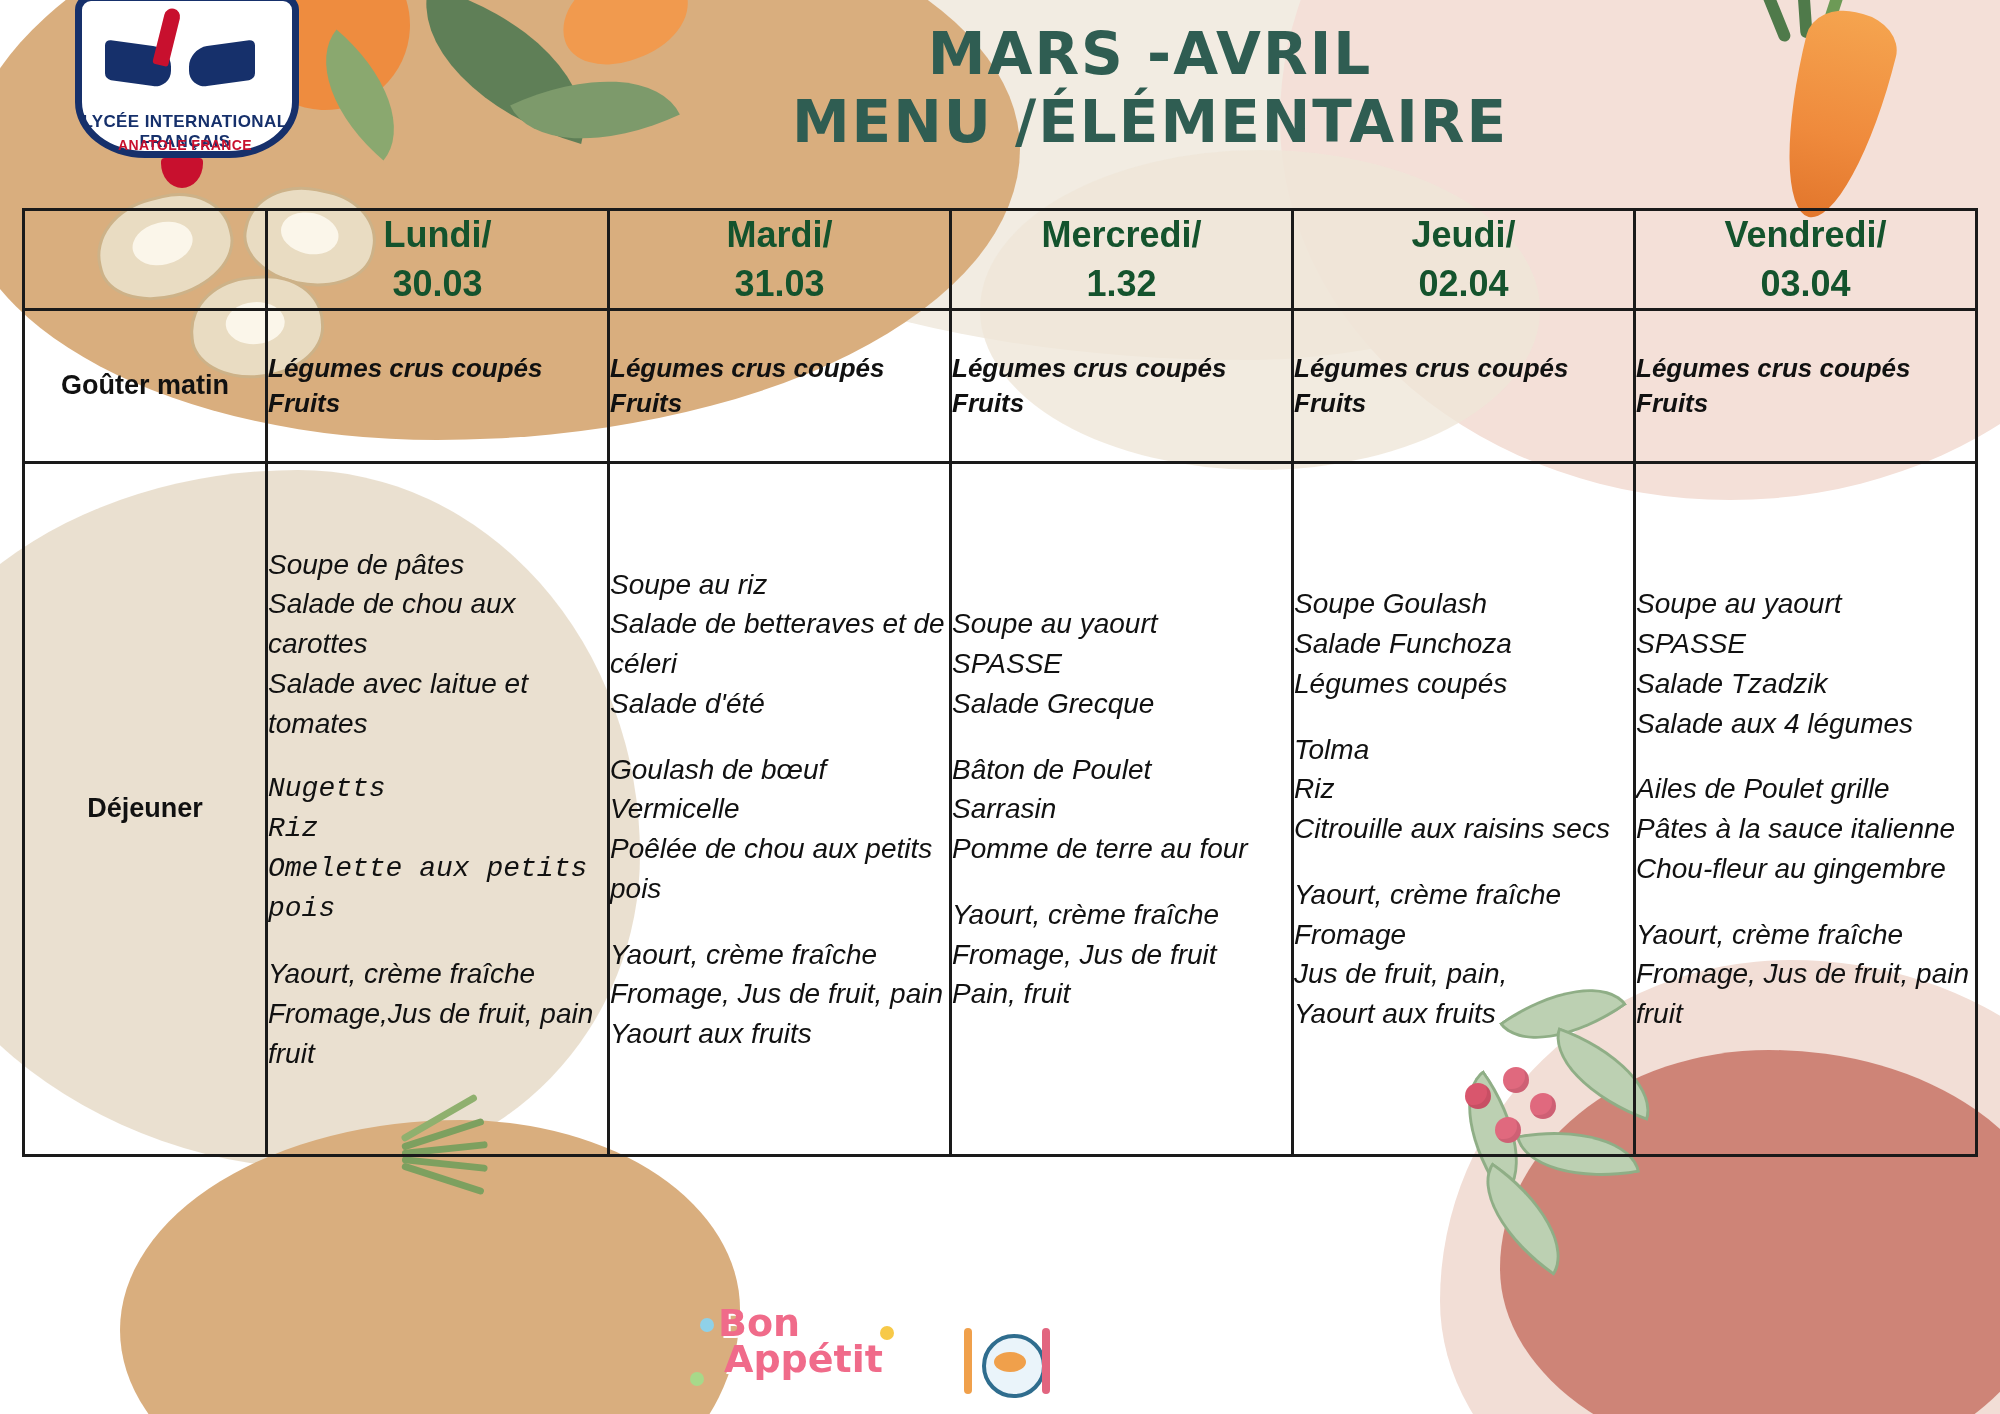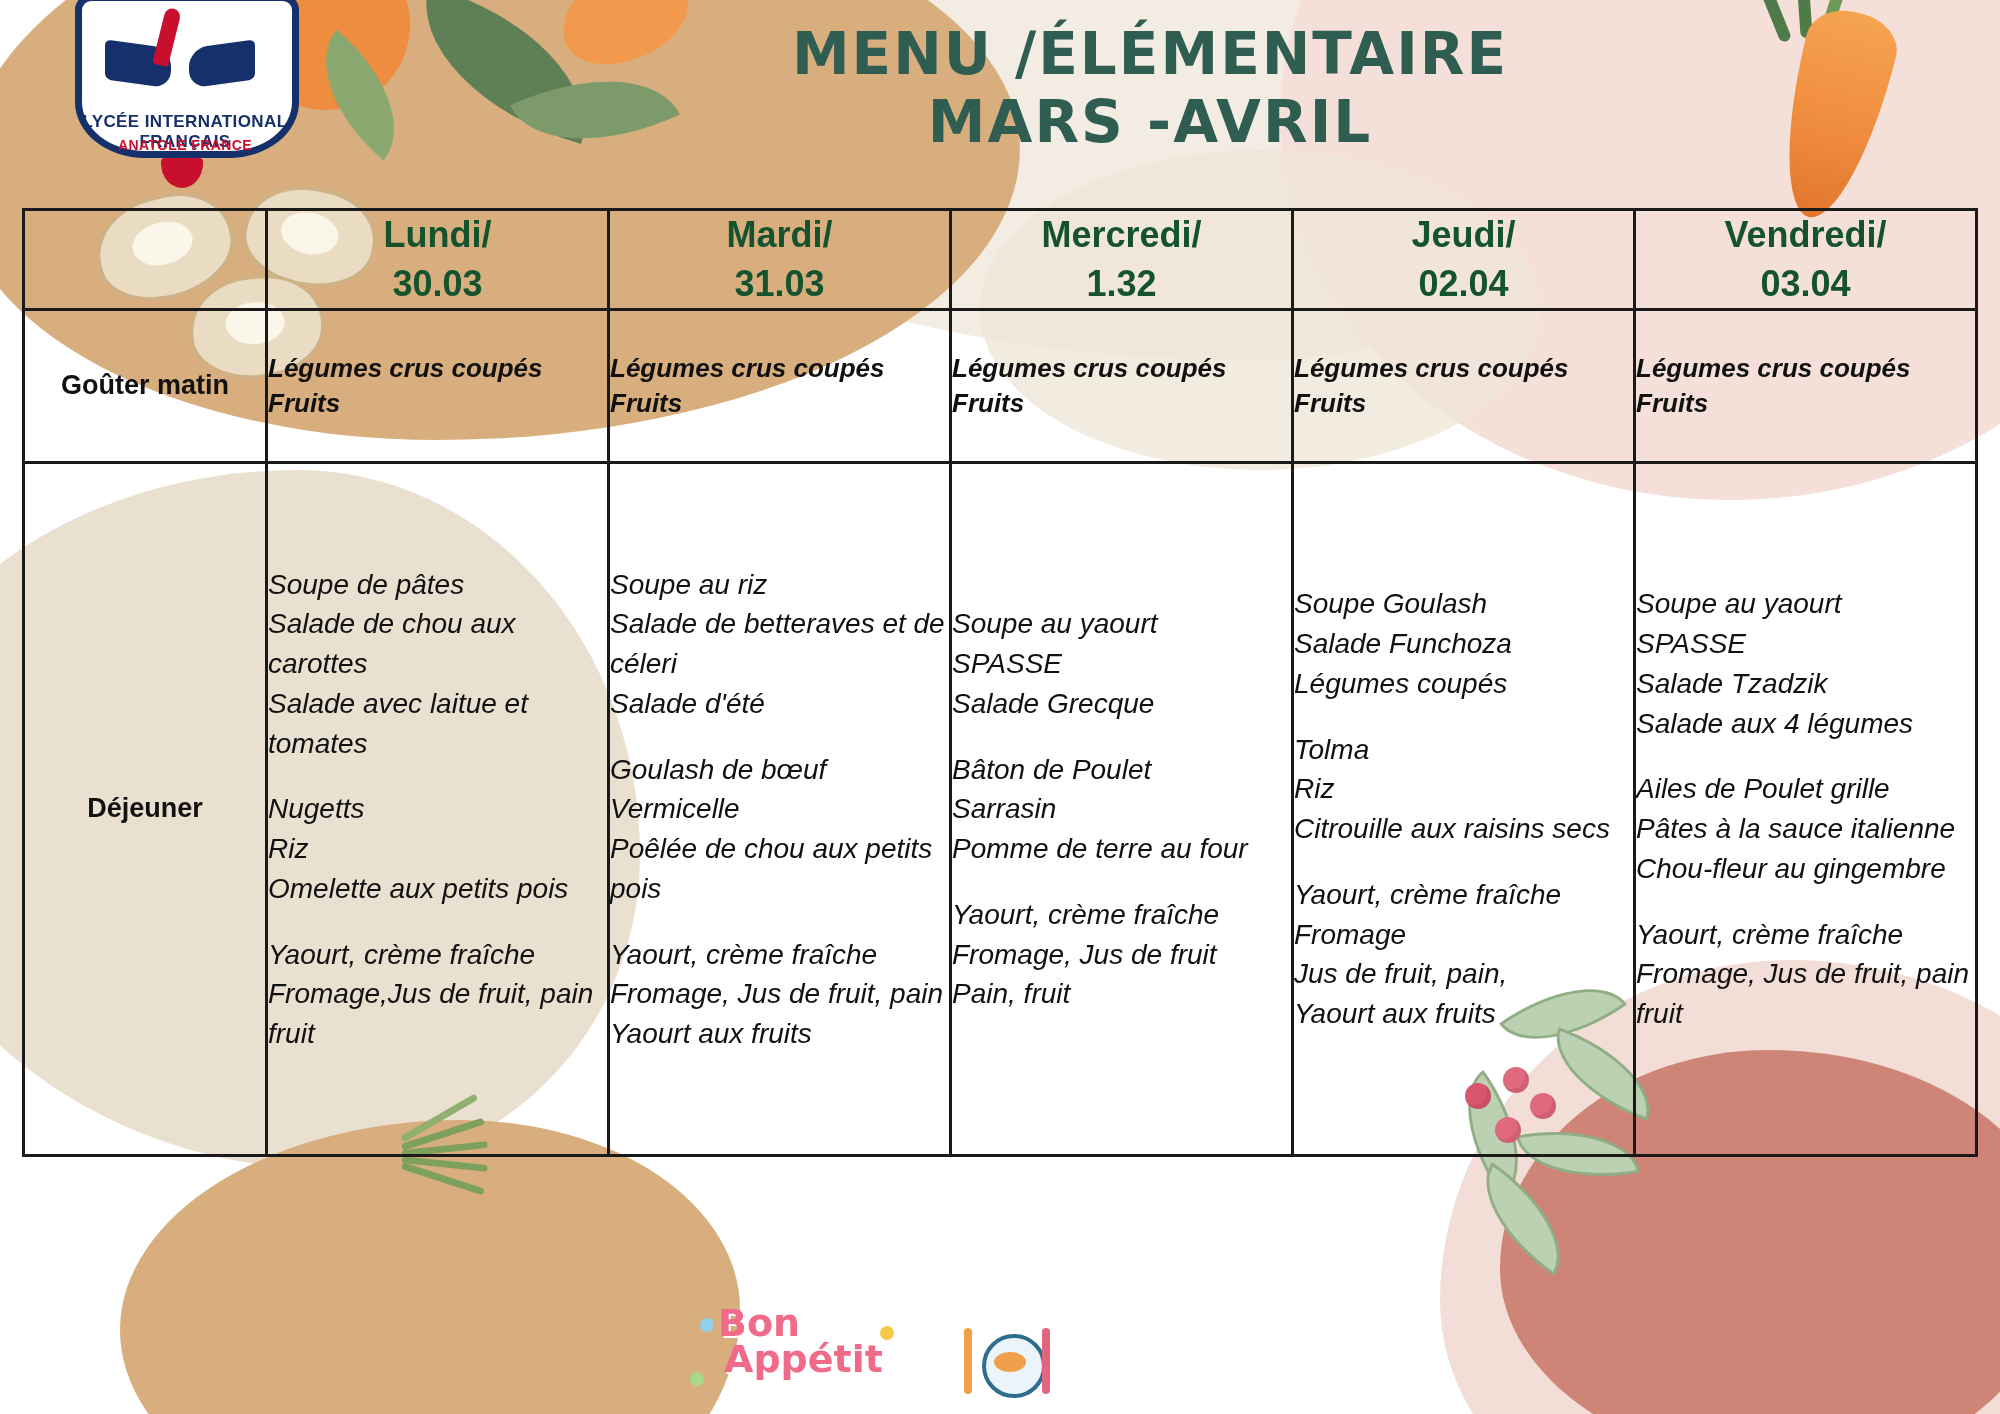--- a/index.html
+++ b/index.html
@@ -457,22 +457,22 @@
 <div class="logo">
   <div class="logo-shield"></div>
   <div class="logo-book"></div>
   <div class="logo-feather"></div>
   <div class="logo-text1">LYCÉE INTERNATIONAL FRANÇAIS</div>
   <div class="logo-text2">ANATOLE FRANCE</div>
   <div class="logo-badge"></div>
 </div>
 
 <div class="title-wrap">
+  <div class="title-line">MARS -AVRIL</div>
   <div class="title-line">MENU /ÉLÉMENTAIRE</div>
-  <div class="title-line">MARS -AVRIL</div>
 </div>
 
 <table class="table">
   <colgroup>
     <col class="col-label">
       <col class="col-day">
       <col class="col-day">
       <col class="col-day">
       <col class="col-day">
       <col class="col-day">
@@ -516,21 +516,21 @@
 Fruits</td>
   </tr>
 
   <tr>
     <td class="rowhead">Déjeuner</td>
 
     <td class="cell-lunch">
       <div class="blk" style="white-space: pre-line;">Soupe de pâtes
 Salade de chou aux carottes
 Salade avec laitue et tomates</div>
-      <div class="blk" style="white-space: pre-line;">Nugetts
+      <div class="blk" style="white-space: pre-line; font-family: Liberation Mono, monospace;">Nugetts
 Riz
 Omelette aux petits pois</div>
       <div class="blk" style="white-space: pre-line;">Yaourt, crème fraîche
 Fromage,Jus de fruit, pain
 fruit</div>
     </td>
 
     <td class="cell-lunch">
       <div class="blk" style="white-space: pre-line;">Soupe au riz
 Salade de betteraves et de céleri

